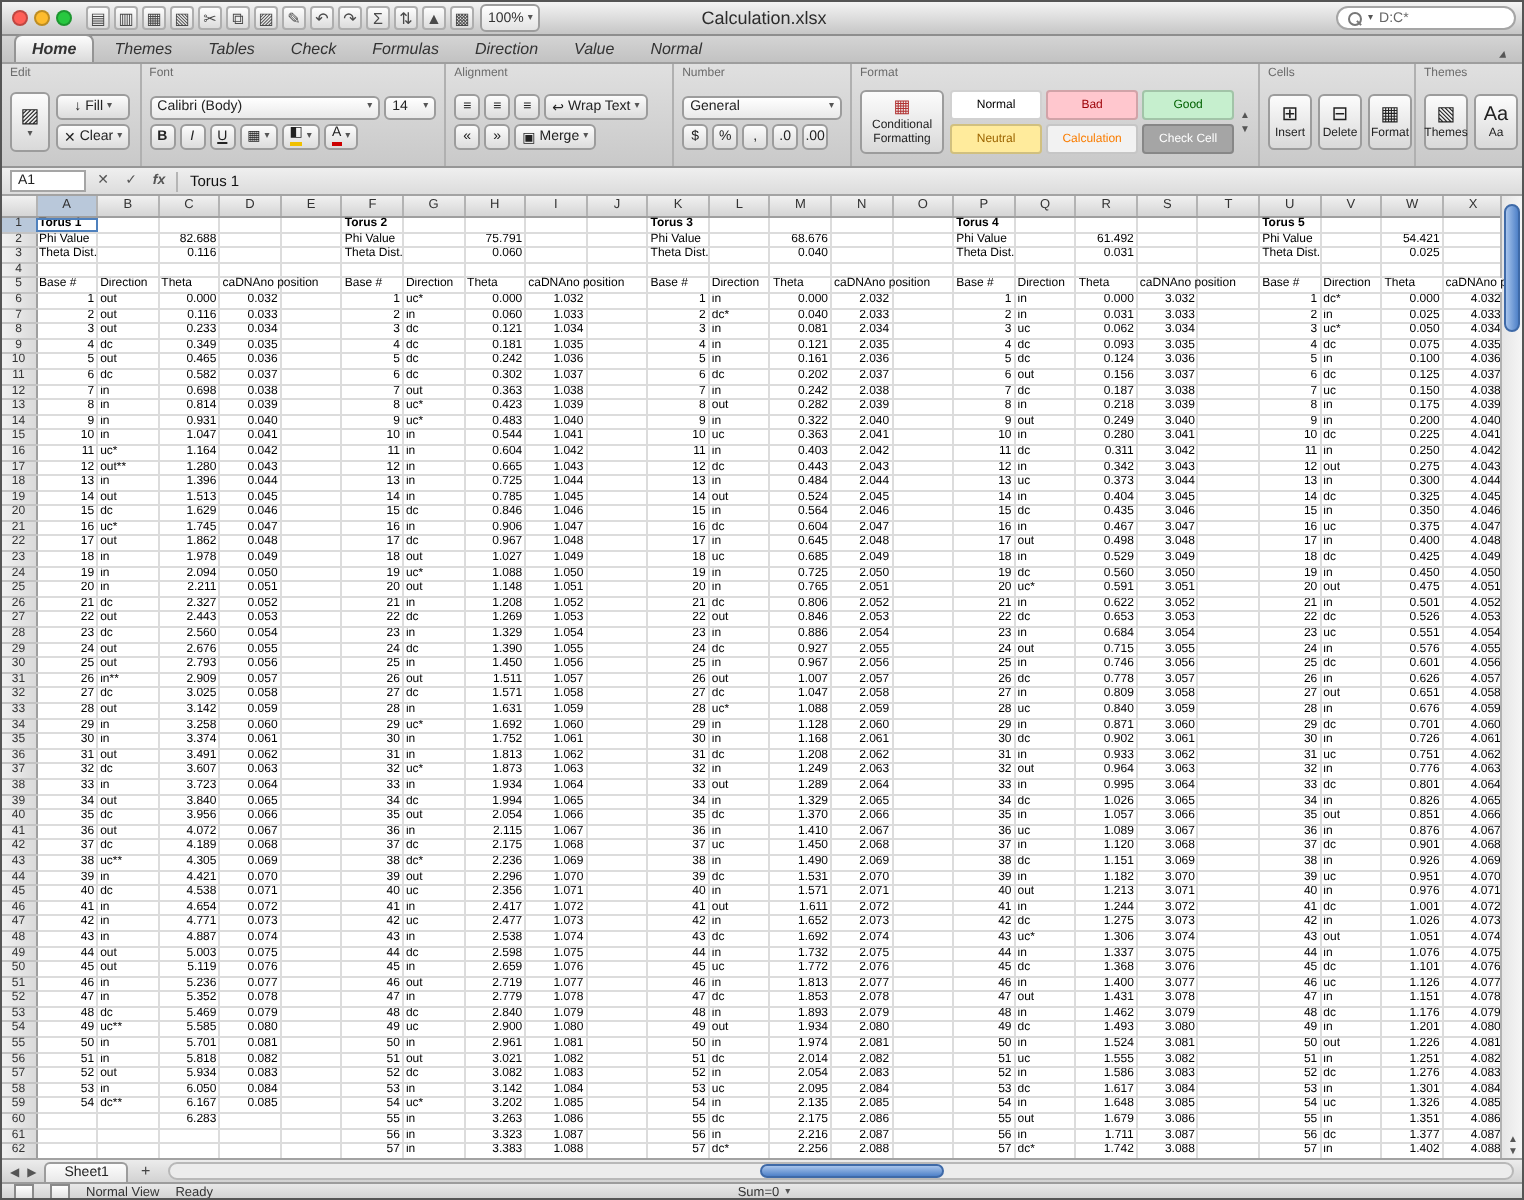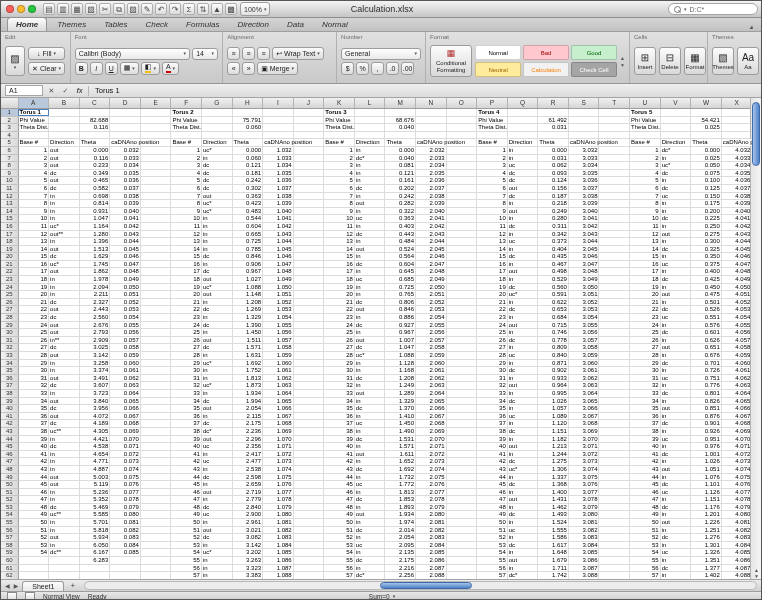--- a/index.html
+++ b/index.html
@@ -144,21 +144,21 @@
   </div>
 
   <div class="tabbar">
     <span style="display:flex;gap:2px;align-items:flex-end;">
         <div class="rtab active">Home</div>
         <div class="rtab">Themes</div>
         <div class="rtab">Tables</div>
         <div class="rtab">Check</div>
         <div class="rtab">Formulas</div>
         <div class="rtab">Direction</div>
-        <div class="rtab">Data</div>
+        <div class="rtab">Value</div>
         <div class="rtab">Normal</div>
       </span>
     <span class="collapse">▴</span>
   </div>
 
   <div class="ribbon">
     <div class="group" style="width:72px;">
       <div class="glabel">Edit</div>
       <div class="gbody">
         <div class="bigbtn" style="height:30px;width:20px;">

